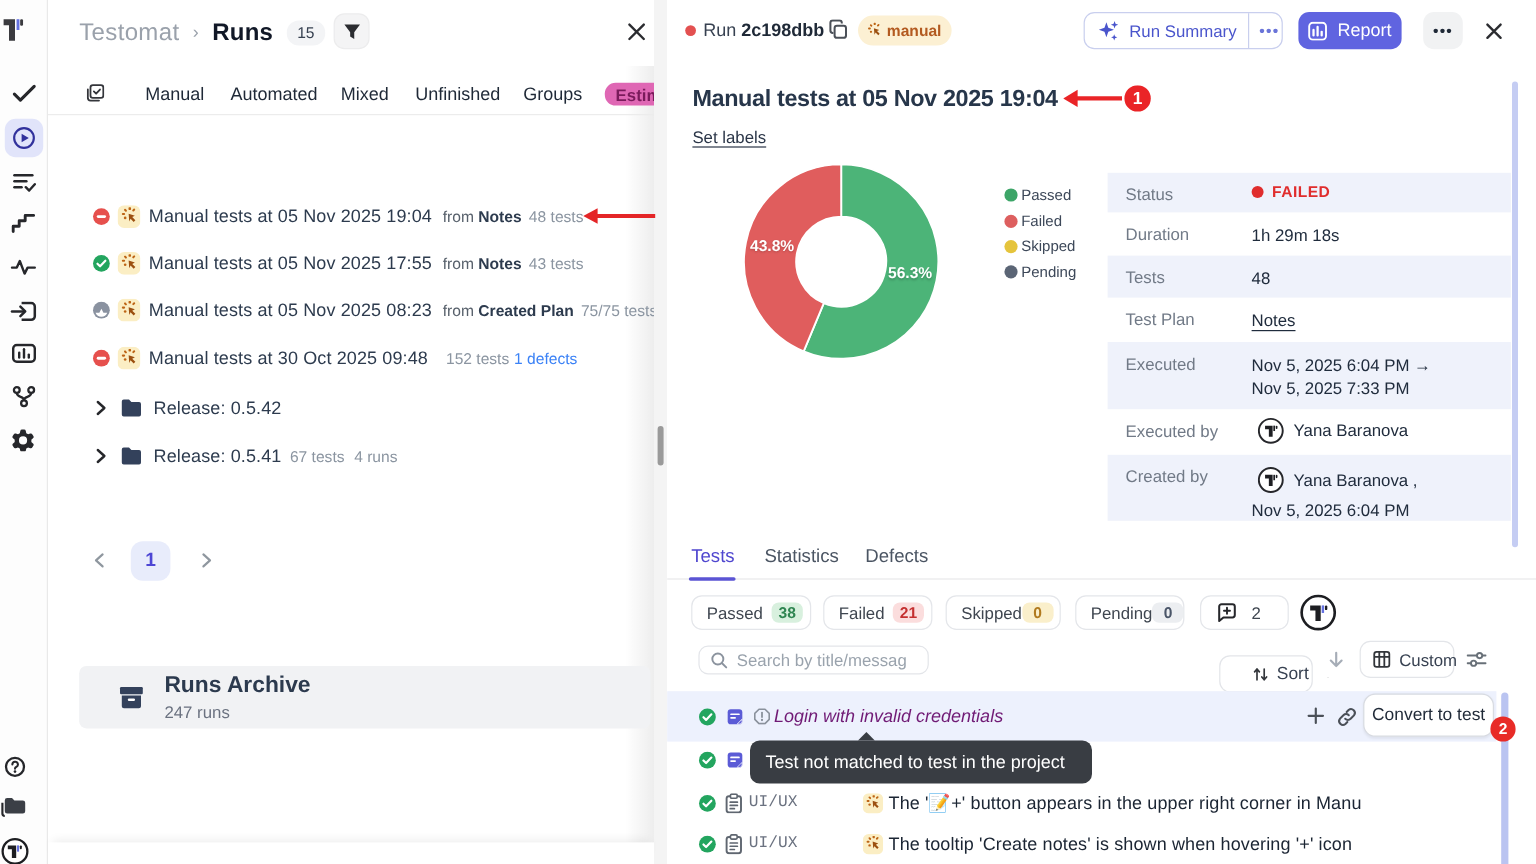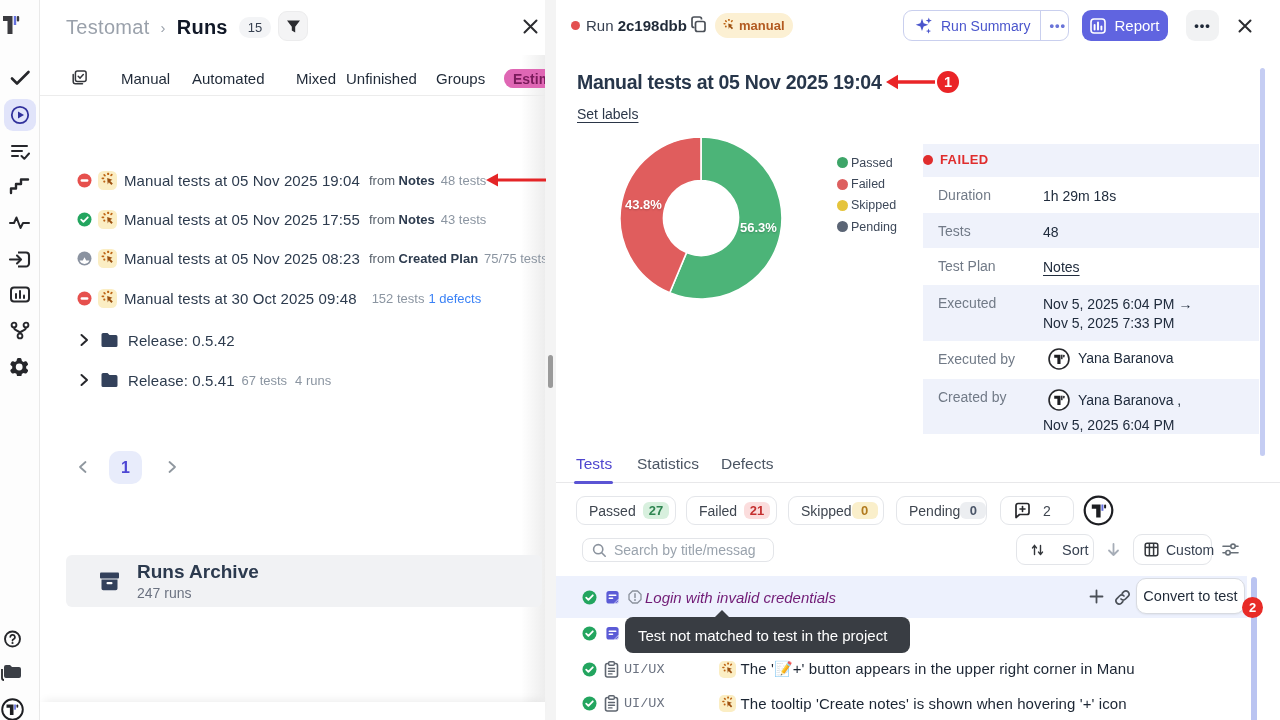--- a/index.html
+++ b/index.html
@@ -229,21 +229,21 @@
 <div id="ltabs">
   <span style="position:absolute; left:32px; top:15px;" id="seltick">
       <svg width="15" height="15" viewBox="0 0 15 15">
         <path d="M1.2 4.5 v7 a2.3 2.3 0 0 0 2.3 2.3 h7" fill="none" stroke="#34363b" stroke-width="1.5" stroke-linecap="round"></path>
         <rect x="3.4" y="0.9" width="10.7" height="10.7" rx="2" fill="none" stroke="#34363b" stroke-width="1.5"></rect>
         <path d="M6.2 6.2 l1.9 1.9 l3.2 -3.5" fill="none" stroke="#34363b" stroke-width="1.5" stroke-linecap="round" stroke-linejoin="round"></path>
       </svg>
     </span>
   <span class="t" style="left:81px;">Manual</span>
   <span class="t" style="left:152px;">Automated</span>
-  <span class="t" style="left:244px;margin-left:12px;">Mixed</span>
+  <span class="t" style="left:244px;">Mixed</span>
   <span class="t" style="left:306px;">Unfinished</span>
   <span class="t" style="left:396px;">Groups</span>
   <div id="estbadge">Estima</div>
 </div>
 
 <div class="runrow" style="top:160px;">
   <span class="st">
       <svg width="15" height="15" viewBox="0 0 15 15">
         <circle cx="7.5" cy="7.5" r="7" fill="#e6504d"></circle>
         <rect x="3.6" y="6.3" width="7.8" height="2.4" rx="1.2" fill="#fff"></rect>
@@ -468,20 +468,21 @@
 
   <div id="legend">
     <div class="li"><span class="dot" style="background:#3da568;"></span>Passed</div>
     <div class="li"><span class="dot" style="background:#dd5f5f;"></span>Failed</div>
     <div class="li"><span class="dot" style="background:#e5c43c;"></span>Skipped</div>
     <div class="li"><span class="dot" style="background:#5b6575;"></span>Pending</div>
   </div>
 
   <div id="rtable">
     <div class="trow alt" style="height:33px;">
+        <div class="lbl">Status</div>
         <div class="val" style="display:flex;align-items:center;gap:7px;padding-top:9px;">
           <span style="width:10px;height:10px;border-radius:50%;background:#e02d2d;display:inline-block;"></span>
           <b style="color:#e02d2d;letter-spacing:.4px;font-size:13px;">FAILED</b>
         </div>
       </div>
     <div class="trow" style="height:36px;">
         <div class="lbl">Duration</div>
         <div class="val">1h 29m 18s</div>
       </div>
     <div class="trow alt" style="height:35px;">
@@ -520,21 +521,21 @@
       </div>
   </div>
 
   <div id="rtabs">
     <span class="tab act" style="left:20px;">Tests</span>
     <span class="tab" style="left:81px;">Statistics</span>
     <span class="tab" style="left:165px;">Defects</span>
     <div id="tabunder"></div>
   </div>
 
-  <div class="pill" style="left:20px; width:100px;">Passed<span class="cnt g">27</span></div>
+  <div class="pill" style="left:20px; width:100px;">Passed<span class="cnt g">38</span></div>
   <div class="pill" style="left:130px; width:91px;">Failed<span class="cnt r">21</span></div>
   <div class="pill" style="left:232px; width:96px;">Skipped<span class="cnt y">0</span></div>
   <div class="pill" style="left:340px; width:91px;">Pending<span class="cnt n">0</span></div>
   <div class="pill" style="left:444px; width:74px; gap:12px; padding:0 13px;"><span style="display:flex;">
         <svg width="17" height="17" viewBox="0 0 17 17">
           <path d="M2 3.5 a2 2 0 0 1 2 -2 h9 a2 2 0 0 1 2 2 v7 a2 2 0 0 1 -2 2 h-7.5 l-3.5 3 z" fill="none" stroke="#26272b" stroke-width="1.7" stroke-linejoin="round"></path>
           <line x1="8.5" y1="4.5" x2="8.5" y2="9.5" stroke="#26272b" stroke-width="1.6" stroke-linecap="round"></line>
           <line x1="6" y1="7" x2="11" y2="7" stroke="#26272b" stroke-width="1.6" stroke-linecap="round"></line>
         </svg>
       </span>2</div>
@@ -546,21 +547,21 @@
         <rect x="21.1" y="9.5" width="2" height="3.9" rx="1" fill="#1d1e22"></rect>
       </svg>
     </div>
 
   <div id="tsearch"><span style="display:flex;">
         <svg width="15" height="15" viewBox="0 0 15 15">
           <circle cx="6.2" cy="6.2" r="4.6" fill="none" stroke="#8b939e" stroke-width="1.6"></circle>
           <line x1="9.7" y1="9.7" x2="13.2" y2="13.2" stroke="#8b939e" stroke-width="1.6" stroke-linecap="round"></line>
         </svg>
       </span>Search by title/messag</div>
-  <div class="sbtn" id="sortbtn" style="left:460px; width:78px; gap:18px; padding-left:14px;"><span style="display:flex;">
+  <div class="sbtn" id="sortbtn" style="left:460px; width:78px; gap:7px; padding-left:27px;margin-top:12px;"><span style="display:flex;">
         <svg width="13" height="14" viewBox="0 0 13 14">
           <path d="M3.5 2.5 v9 M3.5 2.5 l-2 2.4 M3.5 2.5 l2 2.4" fill="none" stroke="#33363b" stroke-width="1.4" stroke-linecap="round" stroke-linejoin="round"></path>
           <path d="M9.5 11.5 v-9 M9.5 11.5 l-2 -2.4 M9.5 11.5 l2 -2.4" fill="none" stroke="#33363b" stroke-width="1.4" stroke-linecap="round" stroke-linejoin="round"></path>
         </svg>
       </span>Sort<span style="display:flex;margin-left:3px;">
         <svg width="12" height="8" viewBox="0 0 12 8">
           <path d="M1.5 1.5 l4.5 4.5 l4.5 -4.5" fill="none" stroke="#33363b" stroke-width="1.8" stroke-linecap="round" stroke-linejoin="round"></path>
         </svg>
       </span></div>
   <div class="sbtn" id="dascend" style="left:543px; width:28px; justify-content:center; border:none;">

